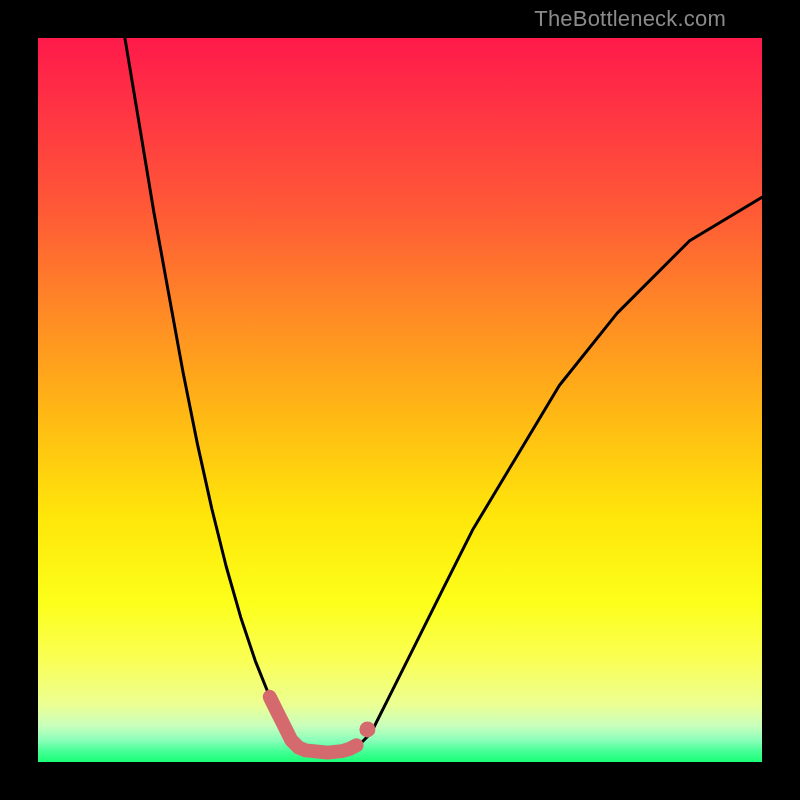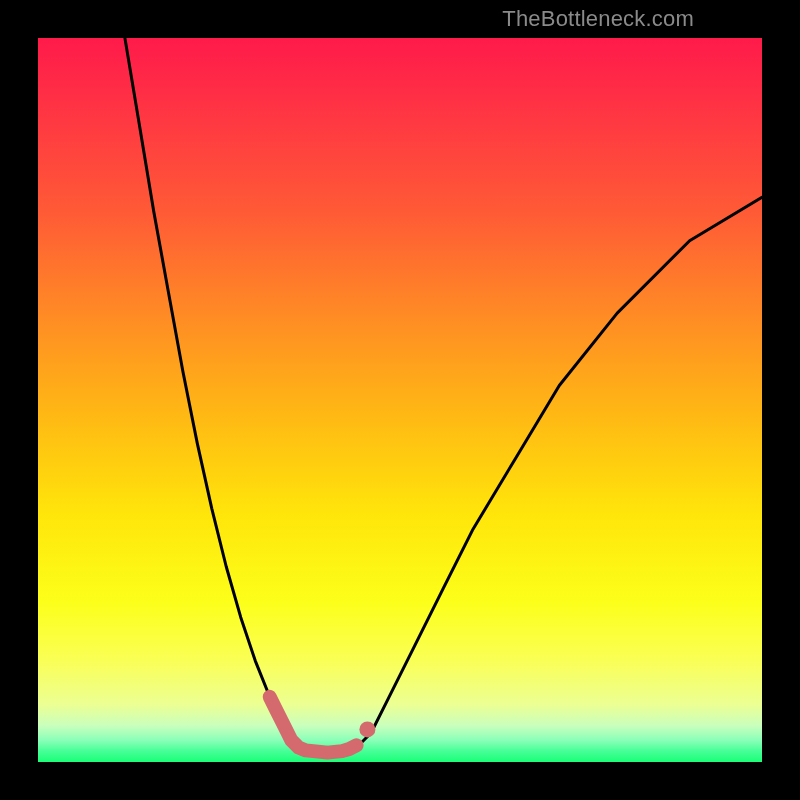--- a/index.html
+++ b/index.html
@@ -10,20 +10,21 @@
     background: #000;
     overflow: hidden;
   }
   .frame {
     position: absolute;
     left: 0;
     top: 0;
     width: 708px;
     height: 800px;
     background: #000;
+    padding-left: 32px;
   }
   .plot-area {
     position: absolute;
     left: 38px;
     top: 38px;
     width: 724px;
     height: 724px;
     overflow: hidden;
   }
   .gradient-bg {

